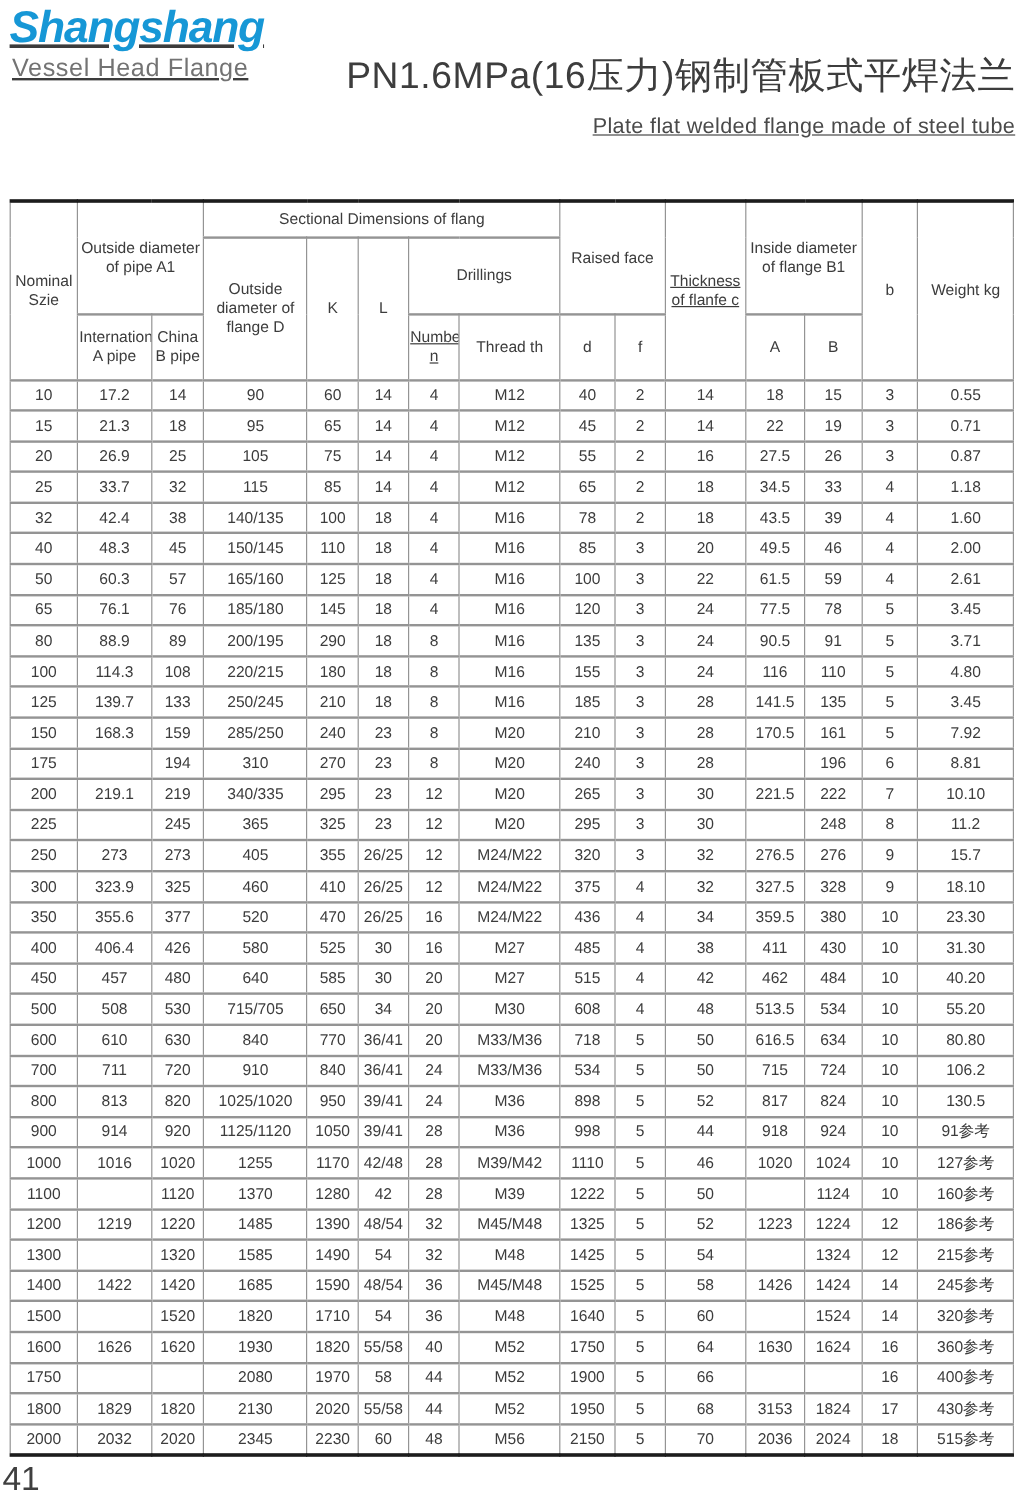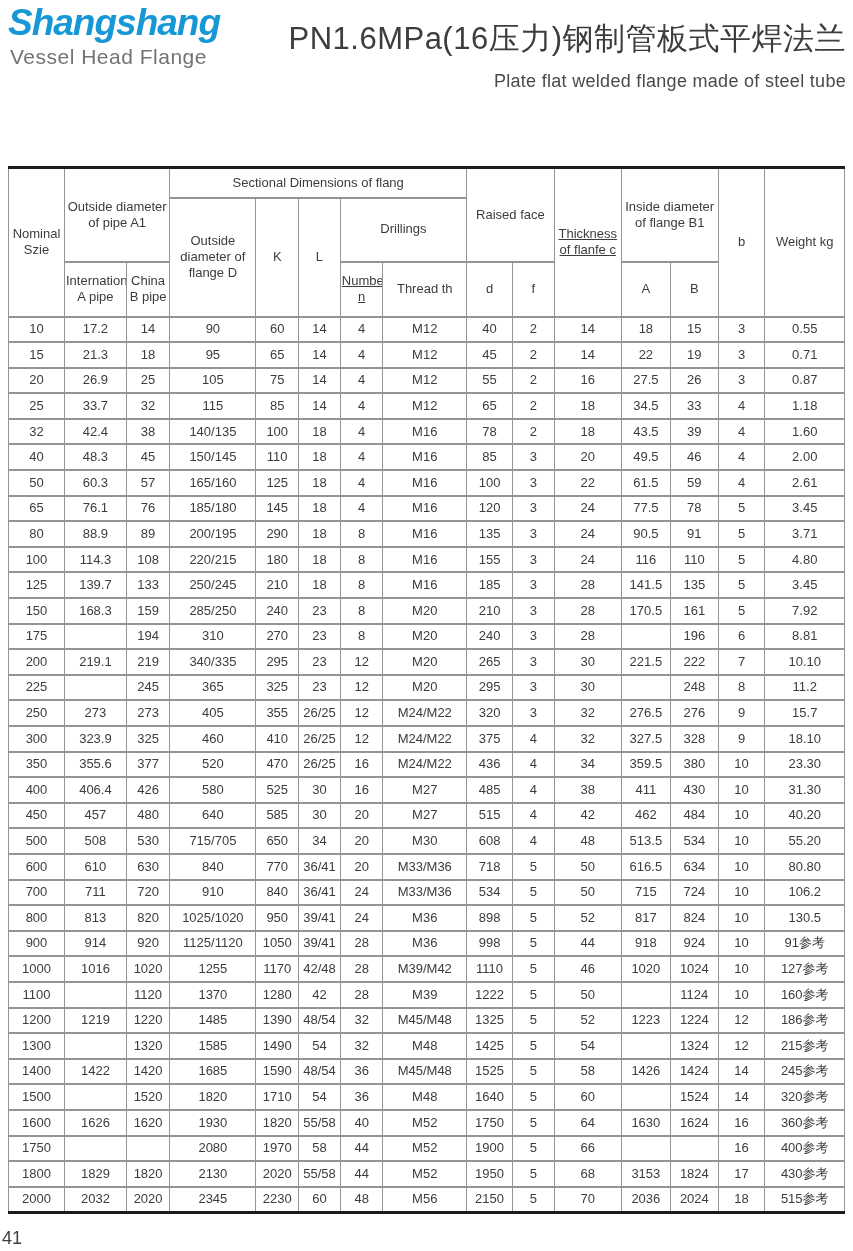--- a/index.html
+++ b/index.html
@@ -8,50 +8,51 @@
     position: relative;
     width: 853px;
     height: 1251px;
     background: #ffffff;
     font-family: "Liberation Sans", sans-serif;
     color: #3c3c3c;
     overflow: hidden;
     margin: 0 auto;
   }
   
-  .logo { position: absolute; left: 8px; top: 4px; }
+  .logo { position: absolute; left: 8px; top: 4px; text-decoration: underline; }
   .brand {
     font-size: 37px;
     font-weight: bold;
     font-style: italic;
     color: #1697d6;
     letter-spacing: -1px;
     line-height: 1.05;
   }
   .tagline {
     font-size: 21px;
     color: #737373;
     letter-spacing: 0.5px;
     margin-top: 2px;
     padding-left: 2px;
   }
-  .titles { position: absolute; right: 7px; top: 18px; text-align: right; }
+  .titles { position: absolute; right: 7px; top: 42px; text-align: right; }
   .title-main {
     font-size: 31px;
     font-weight: normal;
     color: #3d3d3d;
     letter-spacing: 0.5px;
     white-space: nowrap;
   }
   .title-sub {
     font-size: 18px;
     color: #4a4a4a;
     margin-top: 11px;
     letter-spacing: 0.3px;
     white-space: nowrap;
+    text-decoration: underline;
   }
   
   table.spec {
     position: absolute;
     left: 8px;
     top: 166px;
     width: 837px;
     border-collapse: collapse;
     table-layout: fixed;
     border-left: 1px solid #8c8c8c;
@@ -78,21 +79,21 @@
   tbody tr { height: 25.6px; }
   tbody td { font-size: 13px; white-space: nowrap; }
   th.big   { font-size: 14px; }
   th.small { font-size: 10.5px; }
   th.mid   { font-size: 12px; text-decoration: underline; }
   
   .page-number {
     position: absolute;
     left: 2px;
     bottom: 2px;
-    font-size: 18px;
+    font-size: 28px;
     color: #3f3f3f;
   }
 </style>
 </head>
 <body>
 
 <div class="page">
 
   <div class="logo">
     <div class="brand">Shangshang</div>

